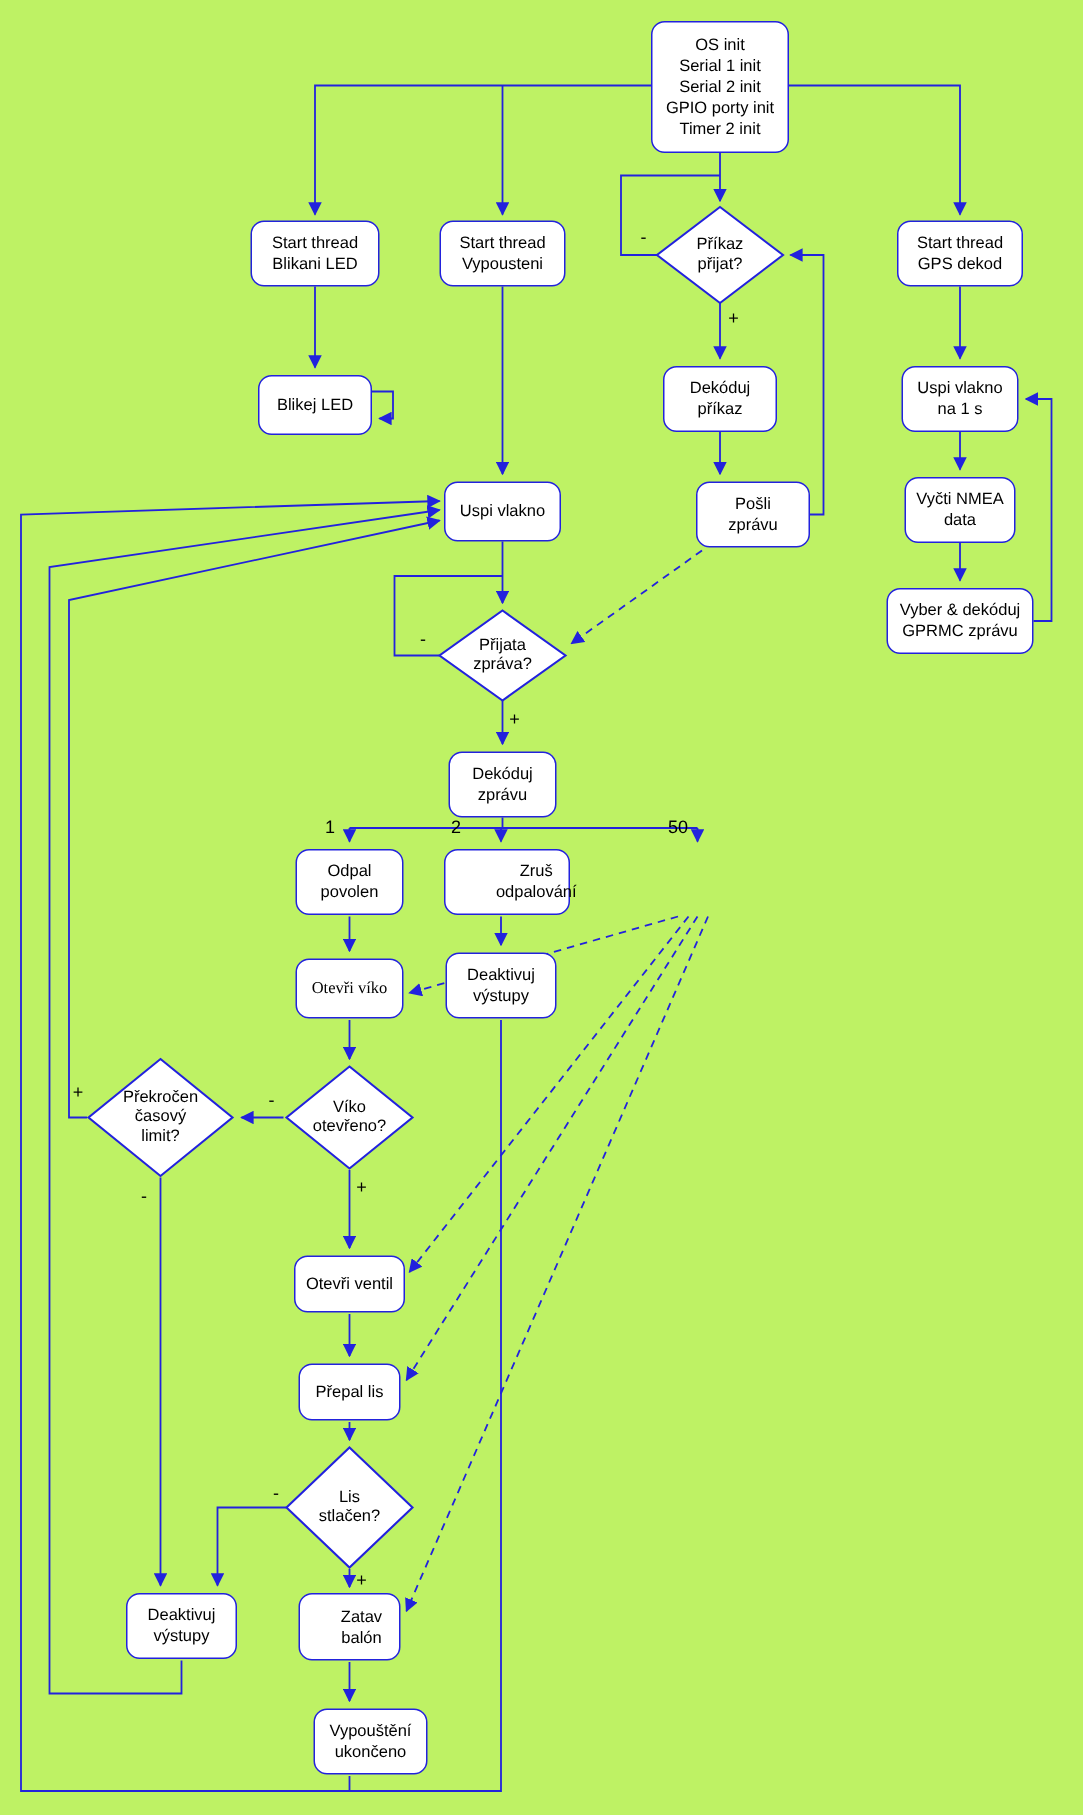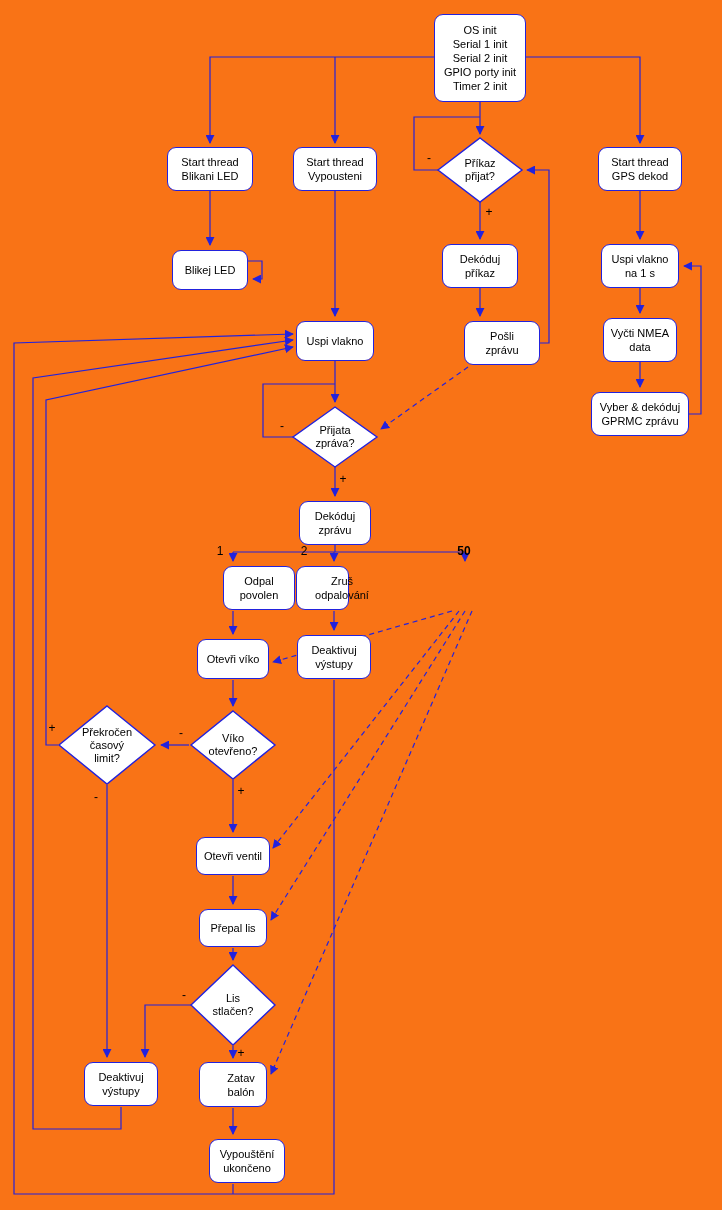--- a/index.html
+++ b/index.html
@@ -4,21 +4,21 @@
 <style>
   html, body {
     margin: 0;
     padding: 0;
     background: #ffffff;
   }
   #canvas {
     position: relative;
     width: 722px;
     height: 1210px;
-    background: #f97316;
+    background: #bef264;
     font-family: "Liberation Sans", sans-serif;
     color: #000000;
     overflow: hidden;
   }
   #edges {
     position: absolute;
     left: 0; top: 0;
   }
   .edge {
     fill: none;
@@ -169,25 +169,25 @@
 zprávu</div>
   <div class="node" style="left:296px;top:321px;width:78px;height:40px;">Uspi vlakno</div>
   <div class="node" style="left:601px;top:244px;width:78px;height:44px;">Uspi vlakno
 na 1 s</div>
   <div class="node" style="left:603px;top:318px;width:74px;height:44px;">Vyčti NMEA
 data</div>
   <div class="node" style="left:591px;top:392px;width:98px;height:44px;">Vyber &amp; dekóduj
 GPRMC zprávu</div>
   <div class="node" style="left:299px;top:501px;width:72px;height:44px;">Dekóduj
 zprávu</div>
-  <div class="node" style="left:197px;top:566px;width:72px;height:44px;margin-left:26px;">Odpal
+  <div class="node" style="left:197px;top:566px;width:72px;height:44px;">Odpal
 povolen</div>
-  <div class="node" style="left:296px;top:566px;width:53px;height:44px;padding-left:41px;">Zruš
+  <div class="node" style="left:296px;top:566px;width:84px;height:44px;padding-left:41px;">Zruš
 odpalování</div>
-  <div class="node" style="left:197px;top:639px;width:72px;height:40px;">Otevři víko</div>
+  <div class="node" style="left:197px;top:639px;width:72px;height:40px;font-family:Liberation Serif, serif;">Otevři víko</div>
   <div class="node" style="left:297px;top:635px;width:74px;height:44px;">Deaktivuj
 výstupy</div>
   <div class="node" style="left:196px;top:837px;width:74px;height:38px;">Otevři ventil</div>
   <div class="node" style="left:199px;top:909px;width:68px;height:38px;text-align:right;">Přepal lis</div>
   <div class="node" style="left:84px;top:1062px;width:74px;height:44px;">Deaktivuj
 výstupy</div>
   <div class="node" style="left:199px;top:1062px;width:68px;height:45px;padding-left:18px;">Zatav
 balón</div>
   <div class="node" style="left:209px;top:1139px;width:76px;height:44px;">Vypouštění
 ukončeno</div>
@@ -203,21 +203,21 @@
 limit?</div>
   <div class="dlabel" style="left:233px;top:1005px;">Lis
 stlačen?</div>
 
   <span class="elabel" style="left:429px;top:158px;">-</span>
   <span class="elabel" style="left:489px;top:212px;">+</span>
   <span class="elabel" style="left:282px;top:426px;">-</span>
   <span class="elabel" style="left:343px;top:479px;">+</span>
   <span class="elabel" style="left:220px;top:551px;">1</span>
   <span class="elabel" style="left:304px;top:551px;">2</span>
-  <span class="elabel" style="left:464px;top:551px;font-weight:bold;">50</span>
+  <span class="elabel" style="left:452px;top:551px;">50</span>
   <span class="elabel" style="left:181px;top:733px;">-</span>
   <span class="elabel" style="left:241px;top:791px;">+</span>
   <span class="elabel" style="left:52px;top:728px;">+</span>
   <span class="elabel" style="left:96px;top:797px;">-</span>
   <span class="elabel" style="left:184px;top:995px;">-</span>
   <span class="elabel" style="left:241px;top:1053px;">+</span>
 
 </div>
 
 </body></html>

